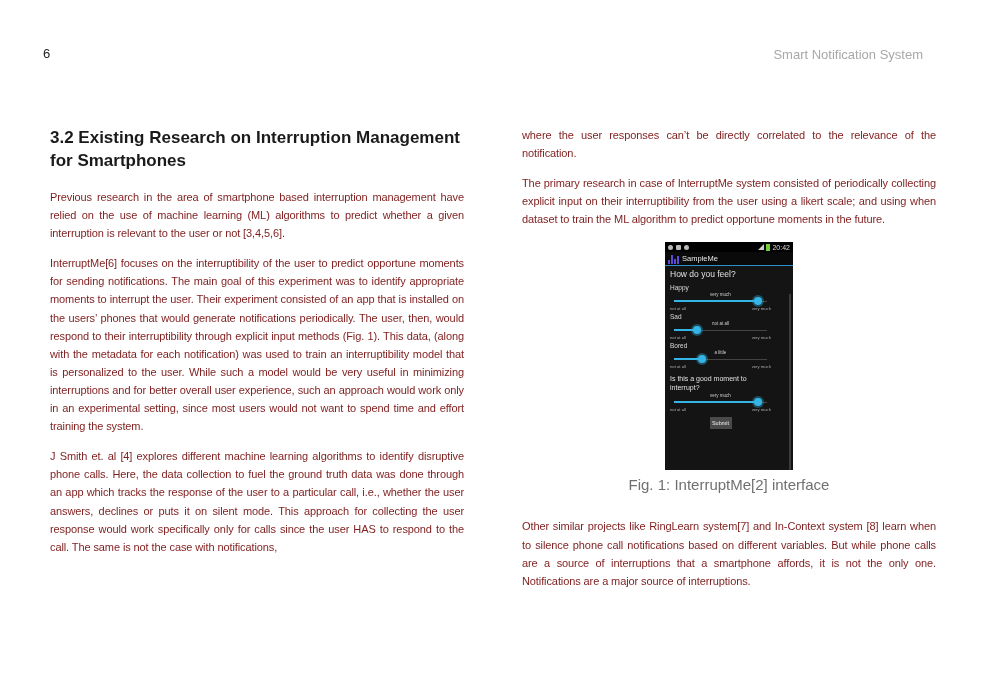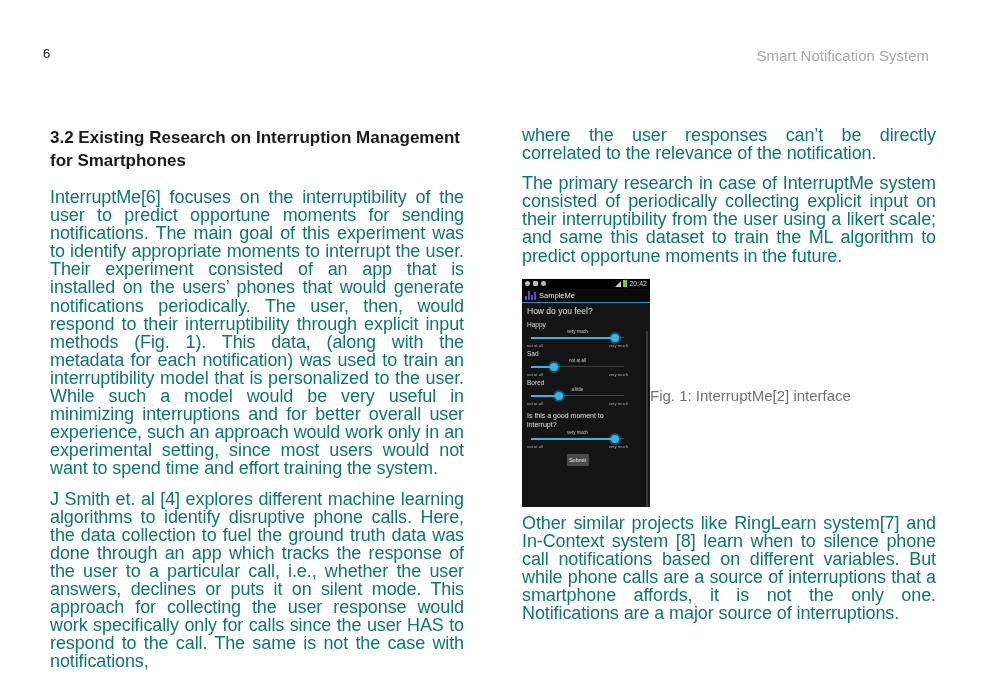--- a/index.html
+++ b/index.html
@@ -1,29 +1,29 @@
 <!DOCTYPE html>
 <html><head>
   <meta charset="utf-8">
   <style>
     * { box-sizing: border-box; margin: 0; padding: 0; }
     html, body { width: 1000px; height: 700px; background: #ffffff; overflow: hidden; }
     body { position: relative; font-family: "Liberation Sans", sans-serif; color: #1a1a1a; }
 
     .page-number { position: absolute; left: 43px; top: 46px; font-size: 13px; color: #222; }
-    .running-head { position: absolute; right: 71px; top: 47px; font-size: 15px; color: #a8a8a8; }
+    .running-head { position: absolute; right: 77px; top: 47px; font-size: 13px; color: #a8a8a8; }
 
     .col { position: absolute; top: 126px; width: 414px; }
     .col-left { left: 50px; }
     .col-right { left: 522px; top: 126px; }
 
     .section-title { font-size: 17px; font-weight: bold; line-height: 23px; color: #1a1a1a; margin-bottom: 16px; }
-    .para { font-size: 18px; line-height: 18.1px; text-align: justify; color: #0f766e; margin-bottom: 12px; letter-spacing: -0.1px; }
+    .para { font-size: 11px; line-height: 18.1px; text-align: justify; color: #7f1d1d; margin-bottom: 12px; letter-spacing: -0.1px; }
 
-    .figure { display: flex; flex-direction: row; align-items: center; margin: 14px 0 7px 0; }
+    .figure { display: flex; flex-direction: column; align-items: center; margin: 14px 0 24px 0; justify-content: space-between; }
     .caption { font-size: 15px; color: #707070; margin-top: 6px; }
 
     
     .phone { width: 128px; height: 228px; background: #141414; position: relative; overflow: hidden; font-family: "Liberation Sans", sans-serif; }
     .status-bar { height: 10px; background: #000; display: flex; align-items: center; justify-content: space-between; padding: 0 3px; }
     .status-left { display: flex; gap: 3px; }
     .sicon { width: 5px; height: 5px; background: #bbb; border-radius: 1px; display: inline-block; }
     .sicon.round { border-radius: 50%; }
     .status-right { display: flex; align-items: center; gap: 2px; font-size: 7px; color: #ddd; }
     .signal { width: 0; height: 0; border-left: 6px solid transparent; border-bottom: 6px solid #ccc; }
@@ -46,27 +46,28 @@
     .submit-btn { display: block; margin: 5px auto 0; width: 22px; height: 12px; background: #4a4a4a; color: #eee; font-size: 5.5px; text-align: center; line-height: 12px; }
   </style>
 </head>
 <body>
 
 <div class="page-number">6</div>
 <div class="running-head">Smart Notification System</div>
 
 <div class="col col-left">
   <h2 class="section-title">3.2 Existing Research on Interruption Management for Smartphones</h2>
+  <p class="para">Previous research in the area of smartphone based interruption management have relied on the use of machine learning (ML) algorithms to predict whether a given interruption is relevant to the user or not [3,4,5,6].</p>
   <p class="para">InterruptMe[6] focuses on the interruptibility of the user to predict opportune moments for sending notifications. The main goal of this experiment was to identify appropriate moments to interrupt the user. Their experiment consisted of an app that is installed on the users’ phones that would generate notifications periodically. The user, then, would respond to their interruptibility through explicit input methods (Fig. 1). This data, (along with the metadata for each notification) was used to train an interruptibility model that is personalized to the user. While such a model would be very useful in minimizing interruptions and for better overall user experience, such an approach would work only in an experimental setting, since most users would not want to spend time and effort training the system.</p>
   <p class="para">J Smith et. al [4] explores different machine learning algorithms to identify disruptive phone calls. Here, the data collection to fuel the ground truth data was done through an app which tracks the response of the user to a particular call, i.e., whether the user answers, declines or puts it on silent mode. This approach for collecting the user response would work specifically only for calls since the user HAS to respond to the call. The same is not the case with notifications,</p>
 </div>
 
 <div class="col col-right">
   <p class="para">where the user responses can’t be directly correlated to the relevance of the notification.</p>
-  <p class="para">The primary research in case of InterruptMe system consisted of periodically collecting explicit input on their interruptibility from the user using a likert scale; and same this dataset to train the ML algorithm to predict opportune moments in the future.</p>
+  <p class="para">The primary research in case of InterruptMe system consisted of periodically collecting explicit input on their interruptibility from the user using a likert scale; and using when dataset to train the ML algorithm to predict opportune moments in the future.</p>
 
   <div class="figure">
     <div class="phone">
       <div class="status-bar">
         <div class="status-left">
           <span class="sicon round"></span>
           <span class="sicon"></span>
           <span class="sicon round"></span>
         </div>
         <div class="status-right">

